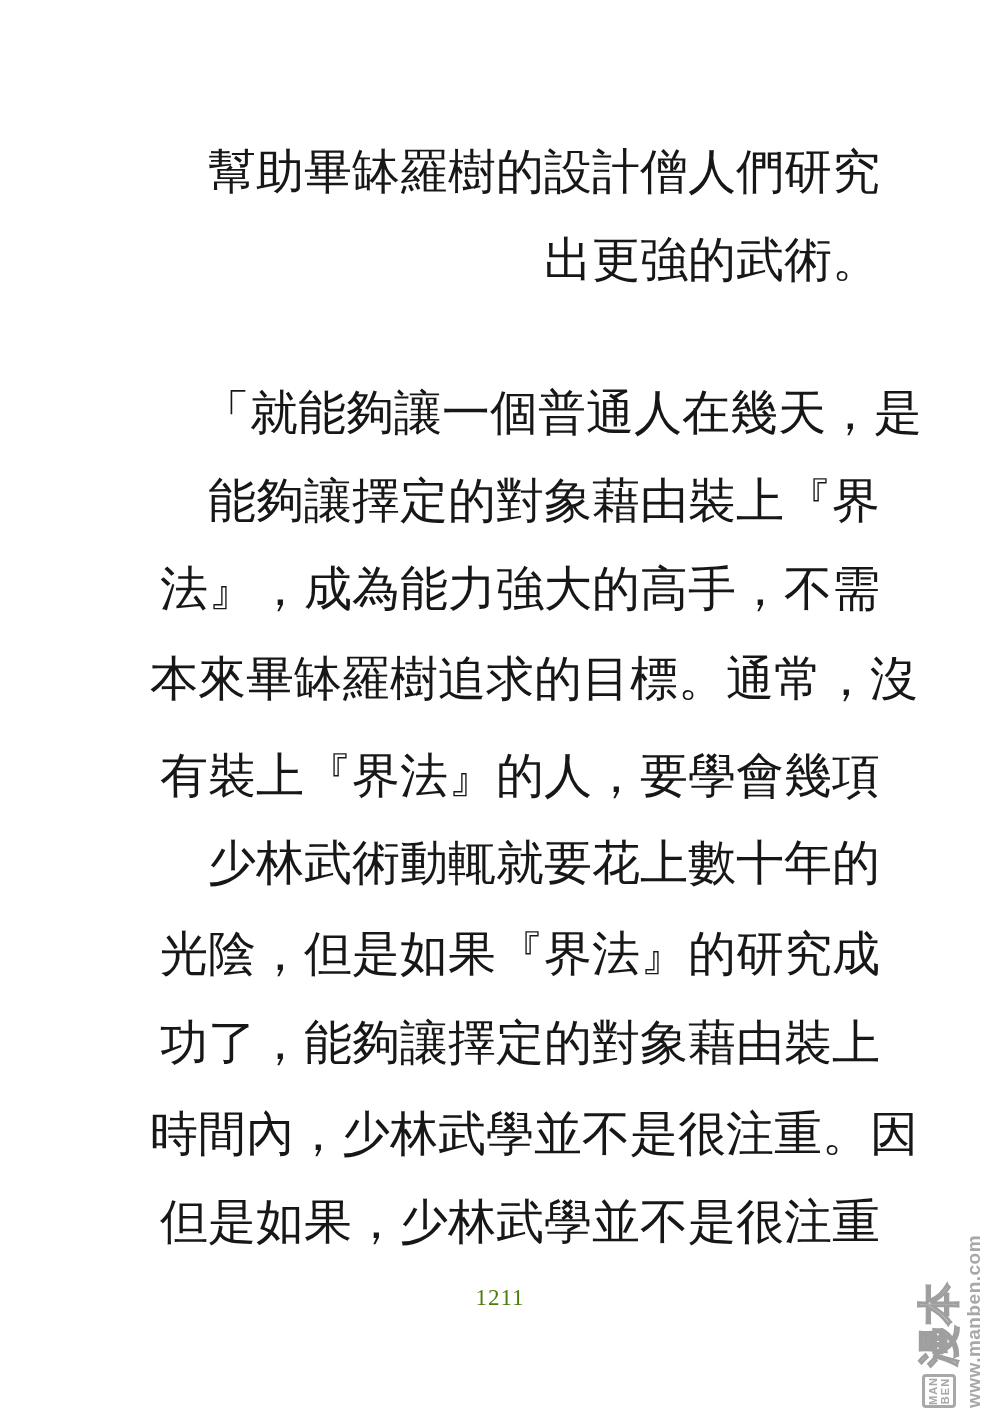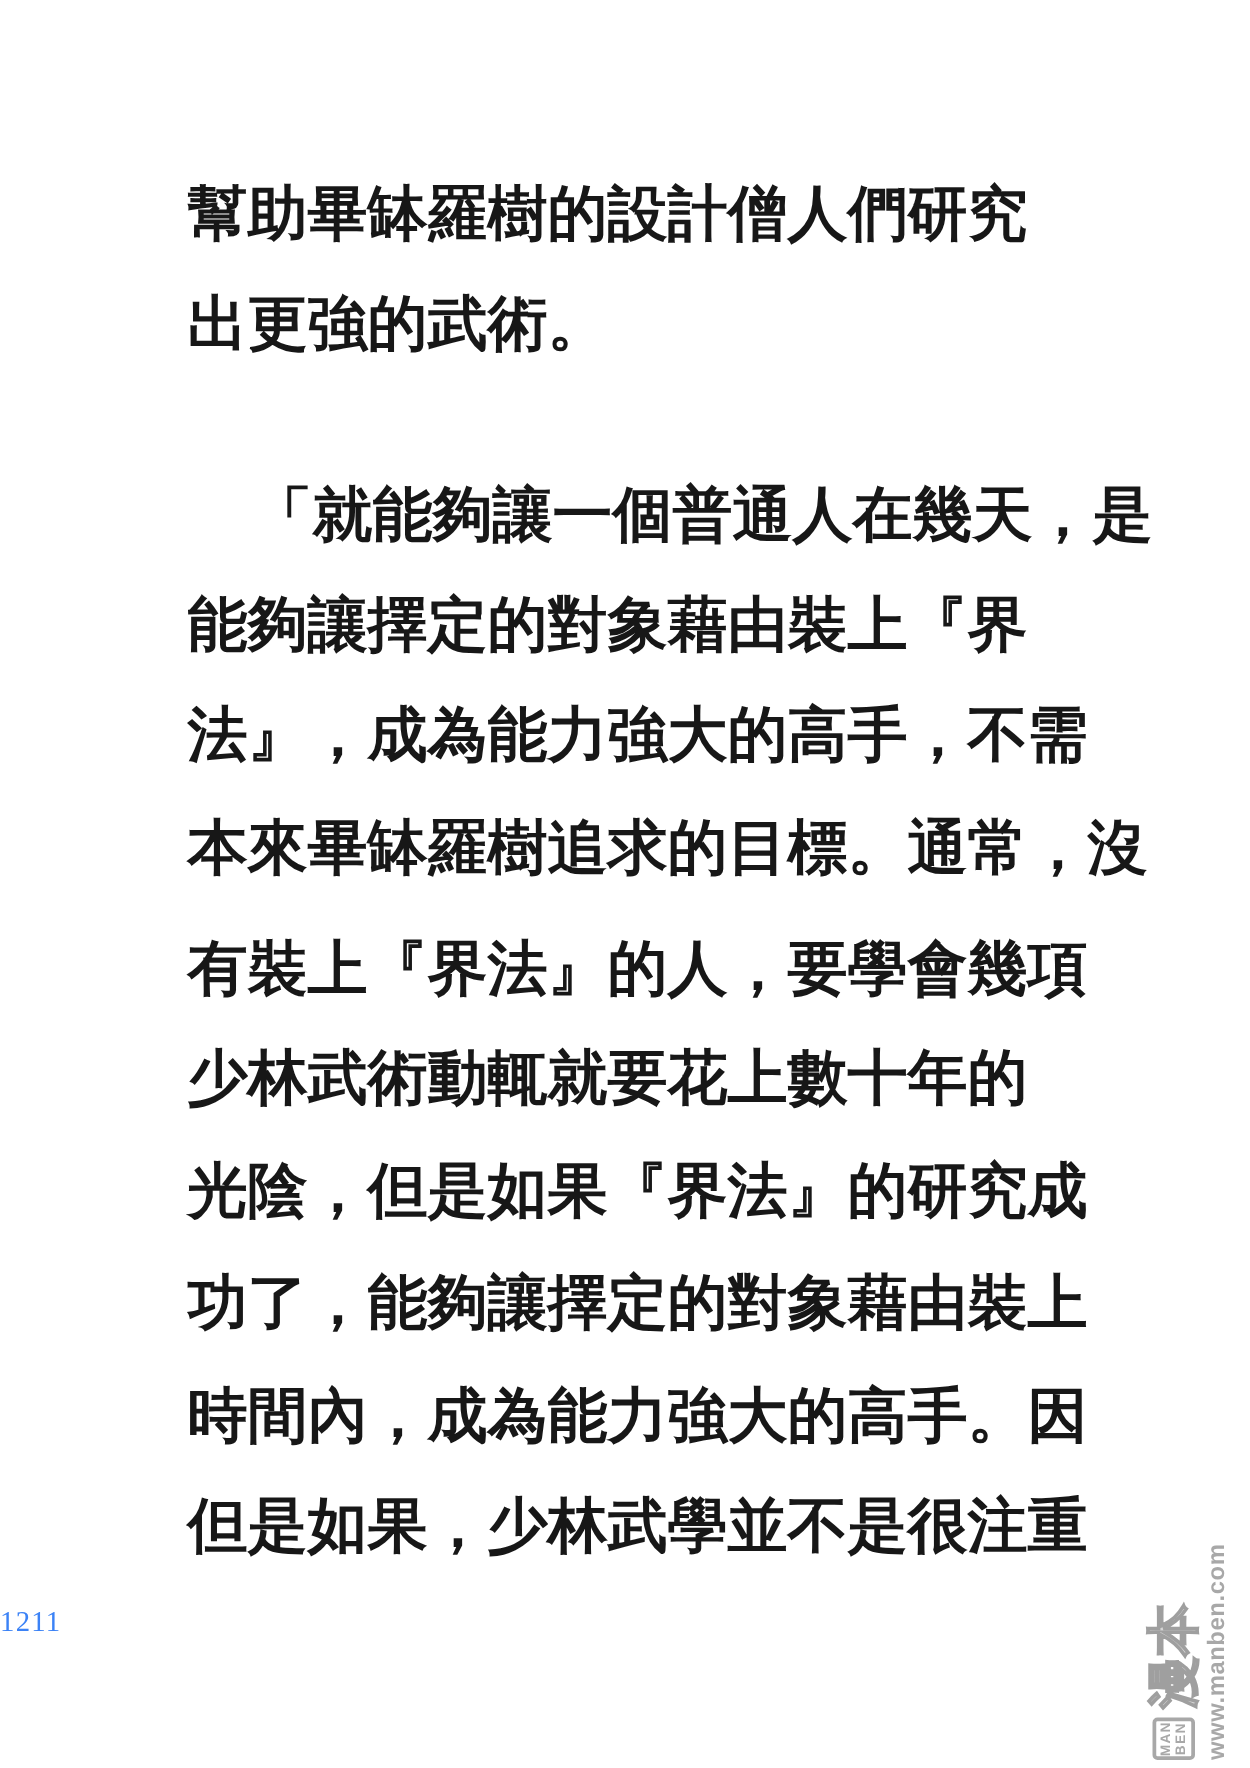--- a/index.html
+++ b/index.html
@@ -13,32 +13,34 @@
   }
   .line {
     position: absolute;
     left: 150px;
     width: 730px;
     font-size: 48px;
     line-height: 58px;
     letter-spacing: 0px;
     color: #171717;
     white-space: nowrap;
-    font-weight: 700;
+    font-weight: 400;
+    text-align: right;
   }
   .line.indent { left: 202px; width: 678px; }
   .page-number {
     position: absolute;
     top: 1285px;
     left: 0;
     width: 1000px;
+    text-align: center;
     font-family: "Liberation Serif", serif;
     font-size: 23px;
     letter-spacing: 1px;
-    color: #3b82f6;
+    color: #4d7c0f;
   }
   
   .watermark {
     position: absolute;
     left: 877px;
     top: 1288px;
     width: 160px;
     height: 80px;
     transform: rotate(-90deg);
     display: flex;
@@ -91,21 +93,21 @@
   <div class="line" style="top:143px">幫助畢缽羅樹的設計僧人們研究</div>
   <div class="line" style="top:231px">出更強的武術。</div>
   <div class="line indent" style="top:384px">「就能夠讓一個普通人在幾天，是</div>
   <div class="line" style="top:472px">能夠讓擇定的對象藉由裝上『界</div>
   <div class="line" style="top:560px">法』，成為能力強大的高手，不需</div>
   <div class="line" style="top:650px">本來畢缽羅樹追求的目標。通常，沒</div>
   <div class="line" style="top:747px">有裝上『界法』的人，要學會幾項</div>
   <div class="line" style="top:834px">少林武術動輒就要花上數十年的</div>
   <div class="line" style="top:925px">光陰，但是如果『界法』的研究成</div>
   <div class="line" style="top:1014px">功了，能夠讓擇定的對象藉由裝上</div>
-  <div class="line" style="top:1105px">時間內，成為能力強大的高手。因</div>
+  <div class="line" style="top:1105px">時間內，少林武學並不是很注重。因</div>
   <div class="line" style="top:1193px">但是如果，少林武學並不是很注重</div>
 
   <div class="page-number">1211</div>
 
   <div class="watermark">
     <div class="wm-row">
       <div class="wm-logo">
         <span>MAN</span>
         <span>BEN</span>
       </div>

